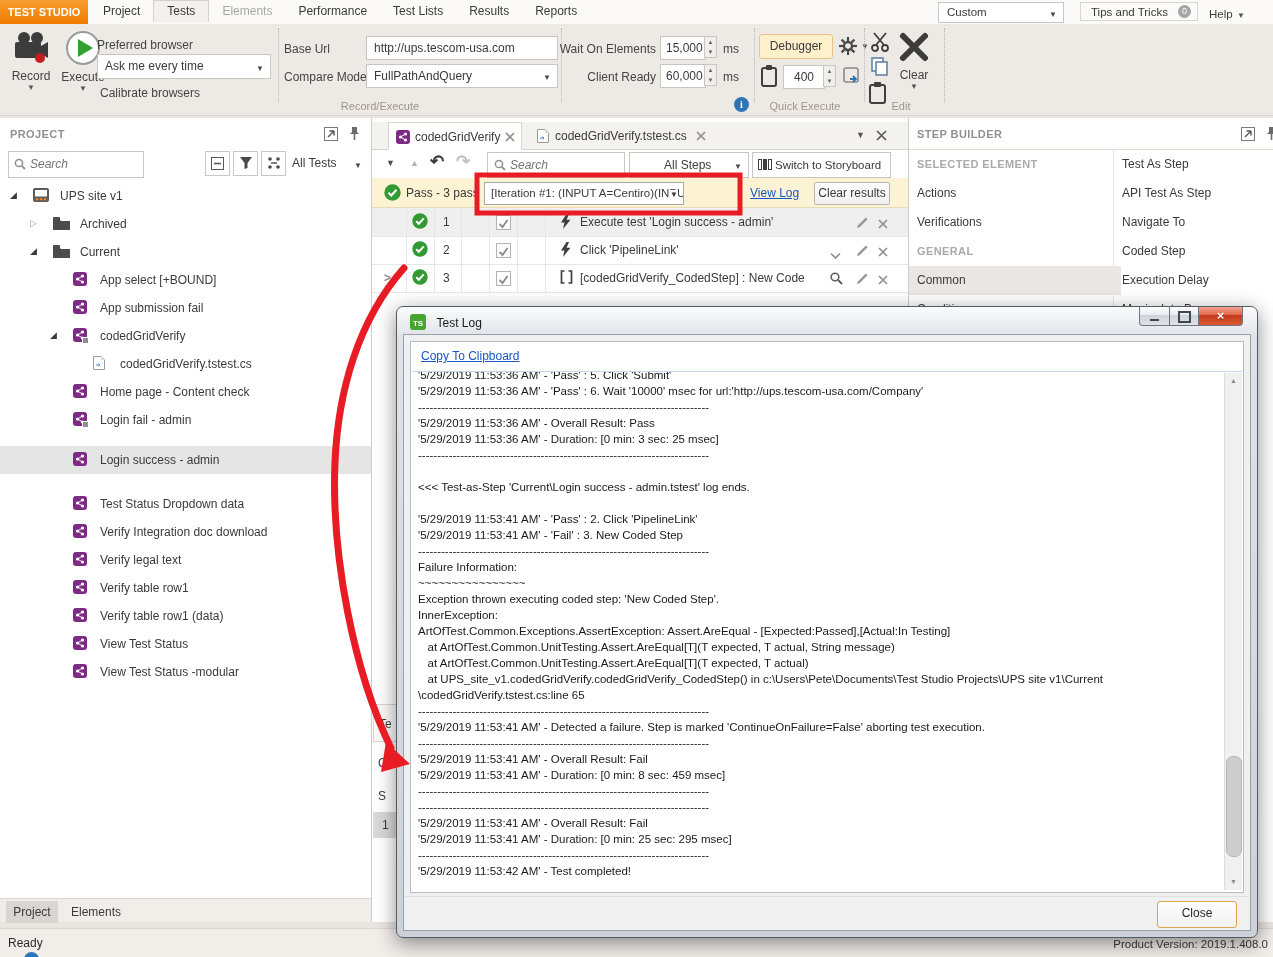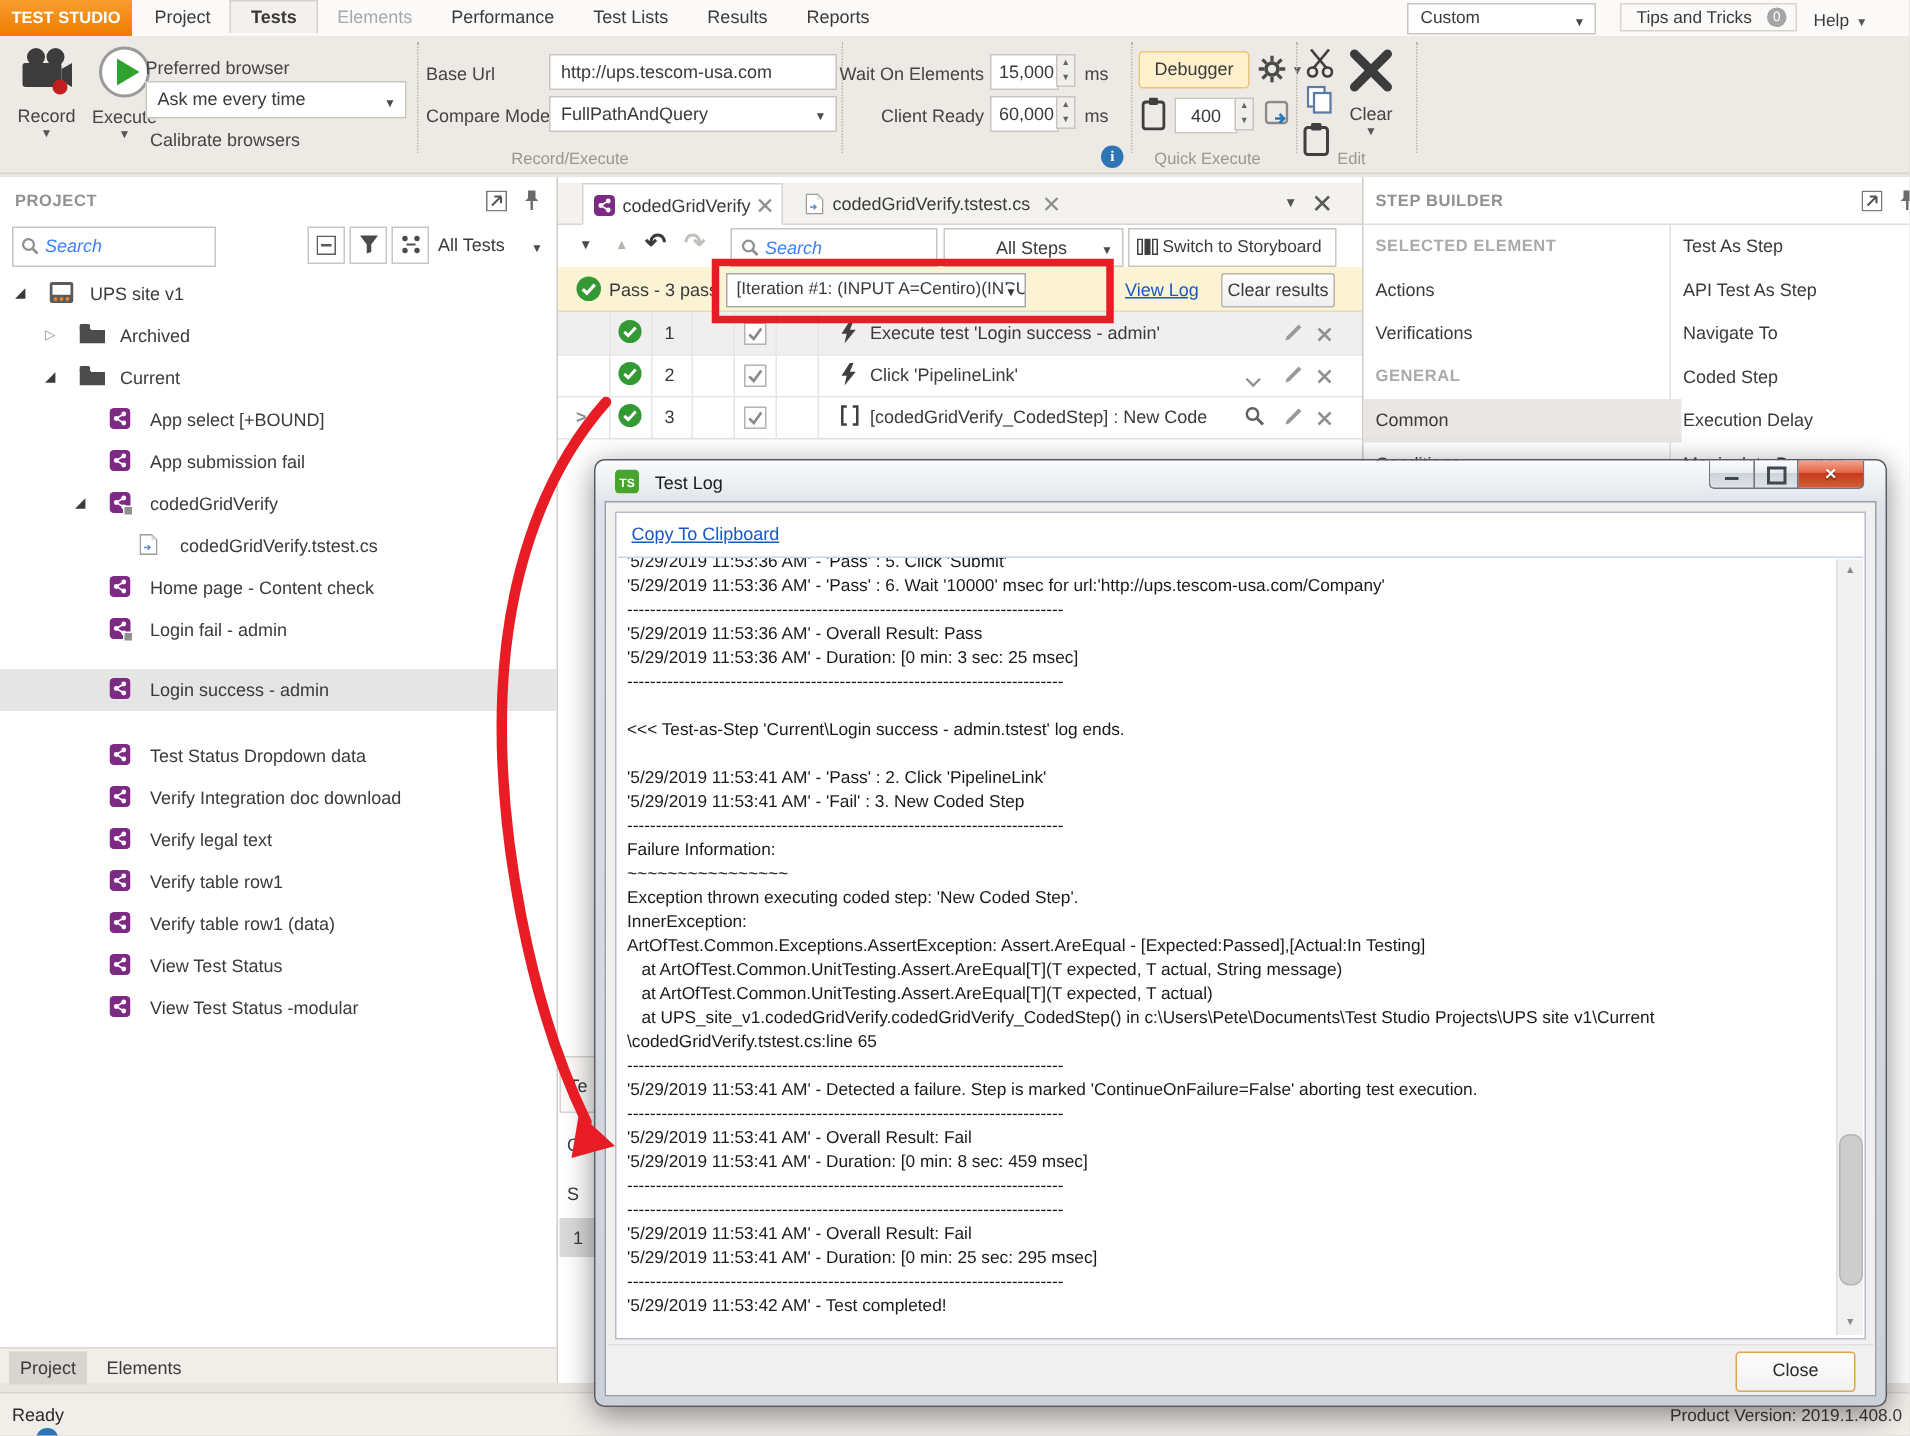--- a/index.html
+++ b/index.html
@@ -5,27 +5,27 @@
   html,body{margin:0;padding:0;}
   body{font-family:"Liberation Sans",sans-serif;background:#d8d4d0;}
   #screen{position:relative;width:1273px;height:957px;background:#e9e5e1;overflow:hidden;
           font-family:"Liberation Sans",sans-serif;color:#3a3a3a;}
   .abs{position:absolute;}
   .lbl{font-size:12px;color:#444;white-space:nowrap;}
   .muted{color:#a6a6a6;}
   .hdr{font-size:11px;font-weight:bold;color:#919191;letter-spacing:.4px;}
   .boxed{background:#fff;border:1px solid #c9c5c1;}
   .caret{font-size:8px;color:#555;}
-  .it{font-style:italic;color:#3b82f6;}
+  .it{font-style:italic;color:#737373;}
   
   #tabrow{position:absolute;left:0;top:0;width:1273px;height:24px;background:#fbfaf9;border-bottom:1px solid #e3e0dc;}
   #brand{position:absolute;left:0;top:0;width:88px;height:24px;background:linear-gradient(#f89d2e,#ee7c00);
          color:#fff;font-size:11px;font-weight:bold;text-align:center;line-height:24px;}
   .mtab{display:inline-block;padding:0 13px;line-height:22px;font-size:12px;color:#3a3a3a;cursor:default;}
-  .mtab.active{background:#f3f0ed;border:1px solid #d5d1cd;border-bottom:none;line-height:21px;font-weight:bold;}
+  .mtab.active{background:#f3f0ed;border:1px solid #d5d1cd;border-bottom:none;line-height:21px;}
   .mtab.muted{color:#a8a8a8;}
   #ribbon{position:absolute;left:0;top:24px;width:1273px;height:91px;background:#edeae5;border-bottom:1px solid #d8d4d0;}
   .rsep{position:absolute;top:4px;height:74px;border-left:1px dotted #bab6b2;}
   .grouplbl{position:absolute;top:76px;font-size:11px;color:#9b968f;text-align:center;}
   .spin{position:absolute;width:13px;height:22px;background:#f1efec;border:1px solid #c9c5c1;box-sizing:border-box;
         font-size:6px;color:#666;line-height:10px;text-align:center;}
   .combo-arrow{position:absolute;right:6px;top:50%;margin-top:-3px;font-size:8px;color:#4a4a4a;}
   
   .panel{position:absolute;background:#fff;}
   .sicon-btn{position:absolute;width:25px;height:25px;background:#fff;border:1px solid #cac6c2;box-sizing:border-box;

